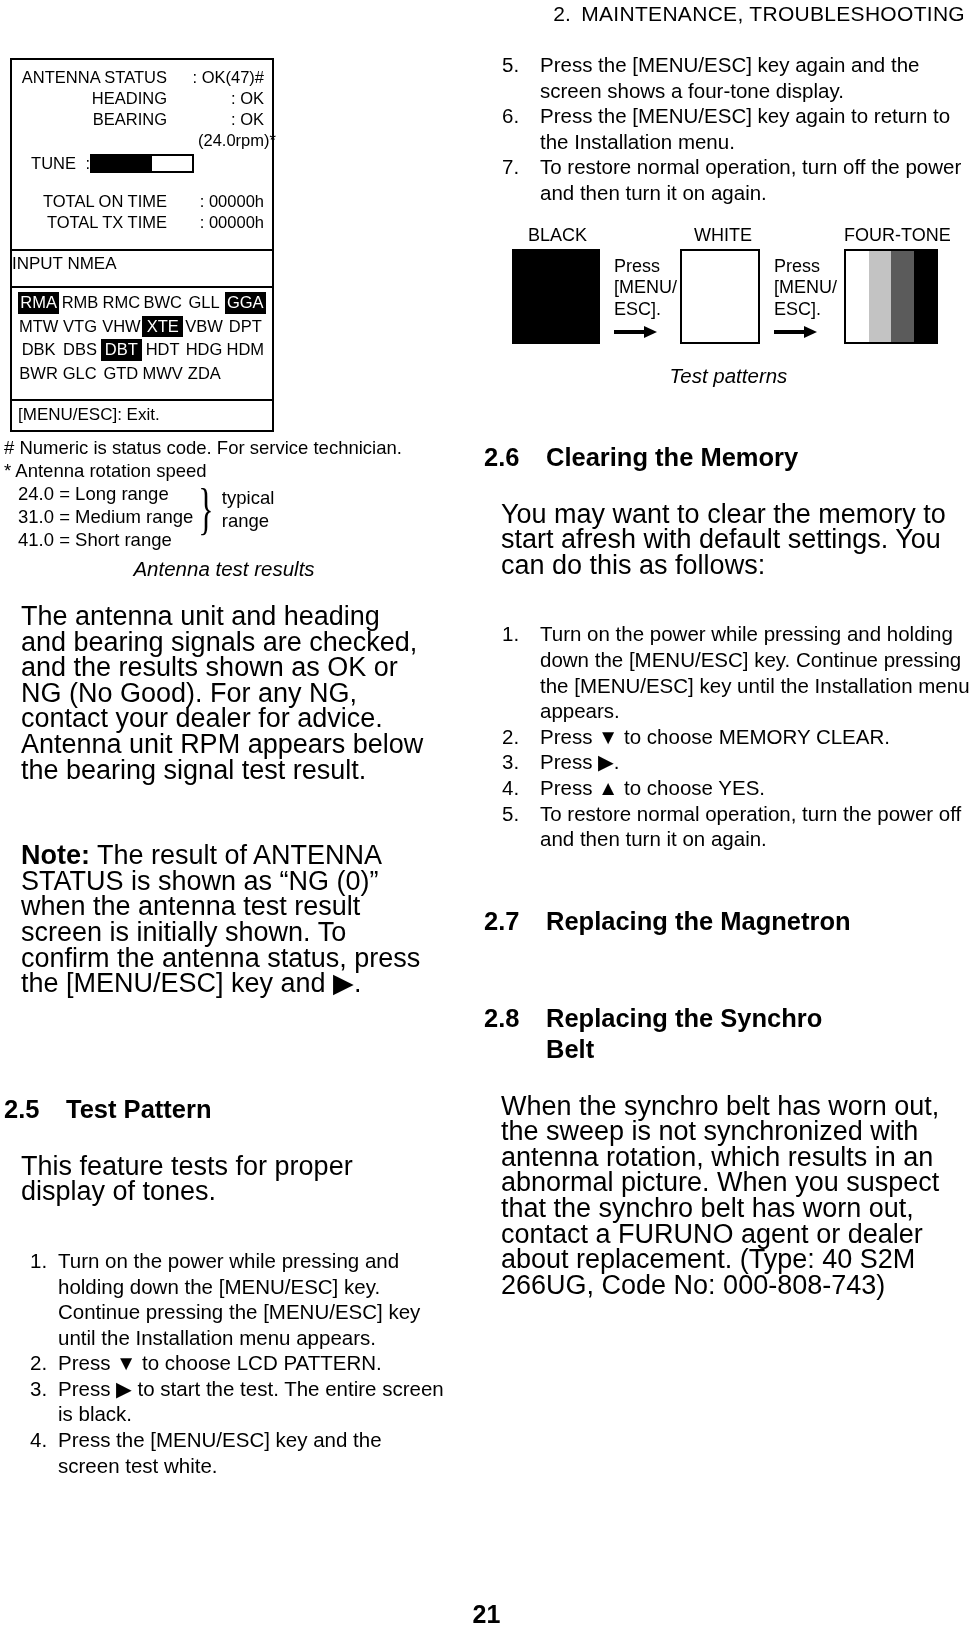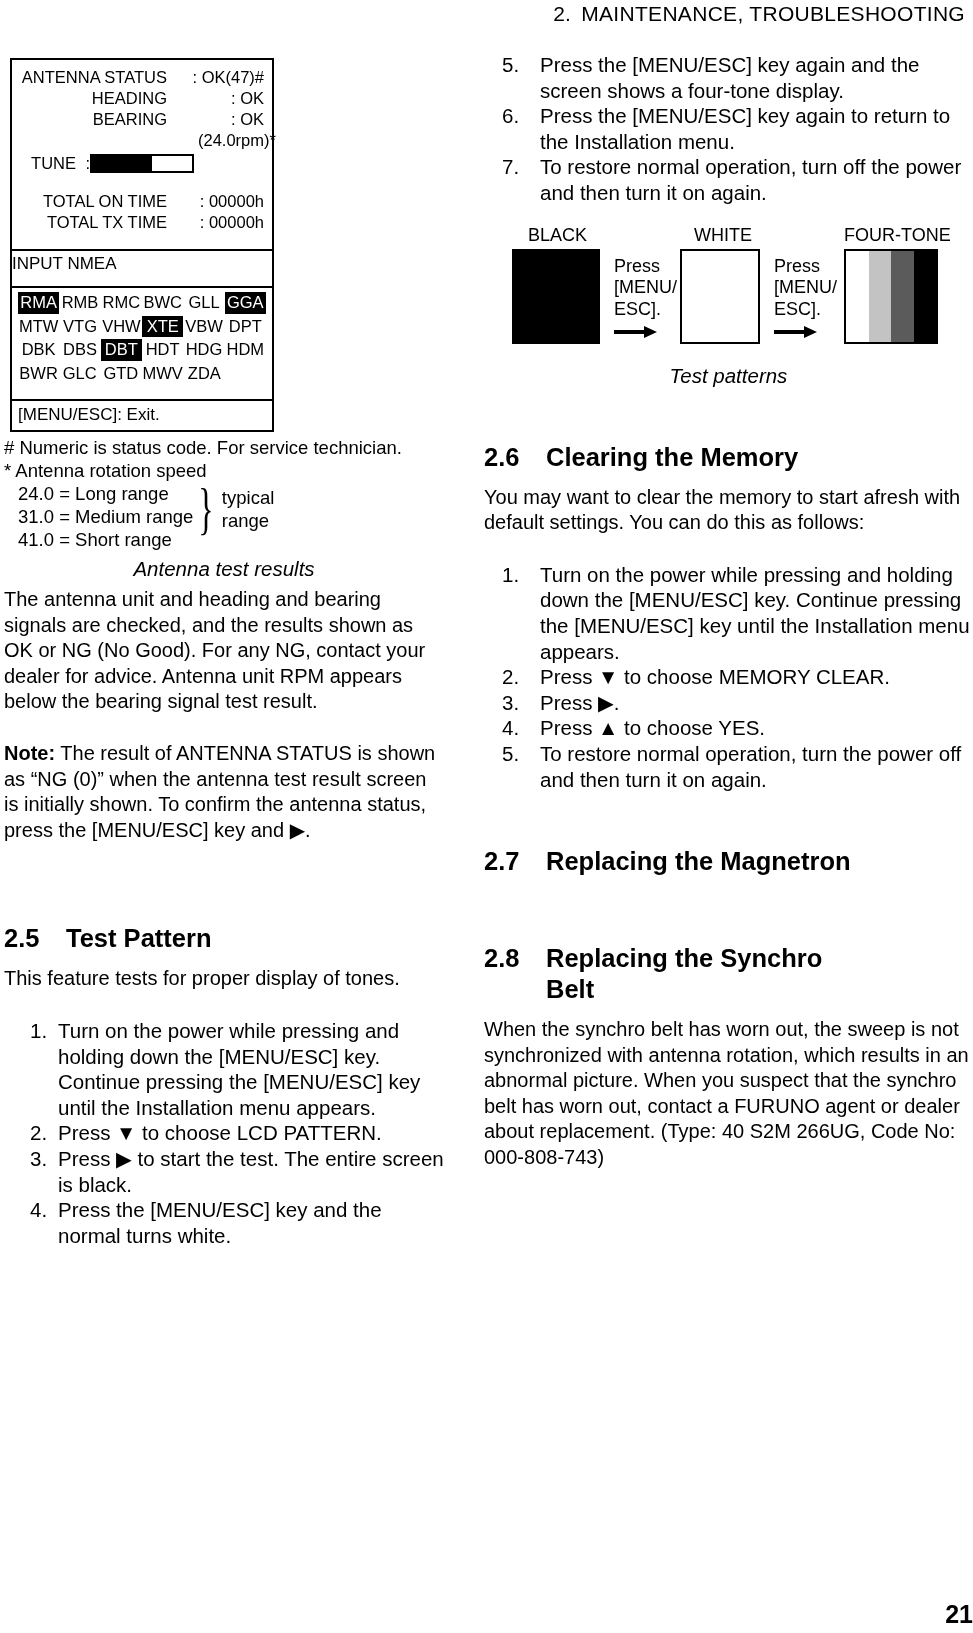--- a/index.html
+++ b/index.html
@@ -41,23 +41,23 @@
   }
   .col-right {
     position: absolute;
     left: 484px;
     top: 52px;
     width: 489px;
   }
 
   
   p.body {
-    font-size: 20px;
+    font-size: 27px;
     line-height: 25.6px;
-    margin: 0;
+    margin: 17px;
   }
   .gap-sm { height: 12px; }
   .gap-md { height: 26px; }
   .gap-xl { height: 54px; }
 
   h2.section {
     font-size: 25.5px;
     font-weight: bold;
     margin: 0;
     line-height: 31px;
@@ -261,21 +261,21 @@
     border-bottom: 6px solid transparent;
     border-left: 13px solid #000;
   }
 
   
   .page-number {
     position: absolute;
     bottom: 4px;
     left: 0;
     width: 973px;
-    text-align: right;
+    text-align: center;
     font-size: 25px;
     font-weight: bold;
   }
   b.note-lead { font-weight: bold; }
 </style>
 </head>
 <body>
 
 <div class="page">
 
@@ -394,21 +394,21 @@
     <h2 class="section">
       <span class="num">2.5</span><span>Test Pattern</span>
     </h2>
     <div class="gap-sm"></div>
     <p class="body">This feature tests for proper display of tones.</p>
     <div class="gap-md"></div>
     <ol class="steps" id="steps-2-5">
         <li><span class="marker">1.</span><span>Turn on the power while pressing and holding down the [MENU/ESC] key. Continue pressing the [MENU/ESC] key until the Installation menu appears.</span></li>
         <li><span class="marker">2.</span><span>Press ▼ to choose LCD PATTERN.</span></li>
         <li><span class="marker">3.</span><span>Press ▶ to start the test. The entire screen is black.</span></li>
-        <li><span class="marker">4.</span><span>Press the [MENU/ESC] key and the normal turns white.</span></li>
+        <li><span class="marker">4.</span><span>Press the [MENU/ESC] key and the screen test white.</span></li>
       </ol>
   </div>
 
   <div class="col-right">
 
     <ol class="steps" id="steps-continued">
         <li><span class="marker">5.</span><span>Press the [MENU/ESC] key again and the screen shows a four-tone display.</span></li>
         <li><span class="marker">6.</span><span>Press the [MENU/ESC] key again to return to the Installation menu.</span></li>
         <li><span class="marker">7.</span><span>To restore normal operation, turn off the power and then turn it on again.</span></li>
       </ol>

